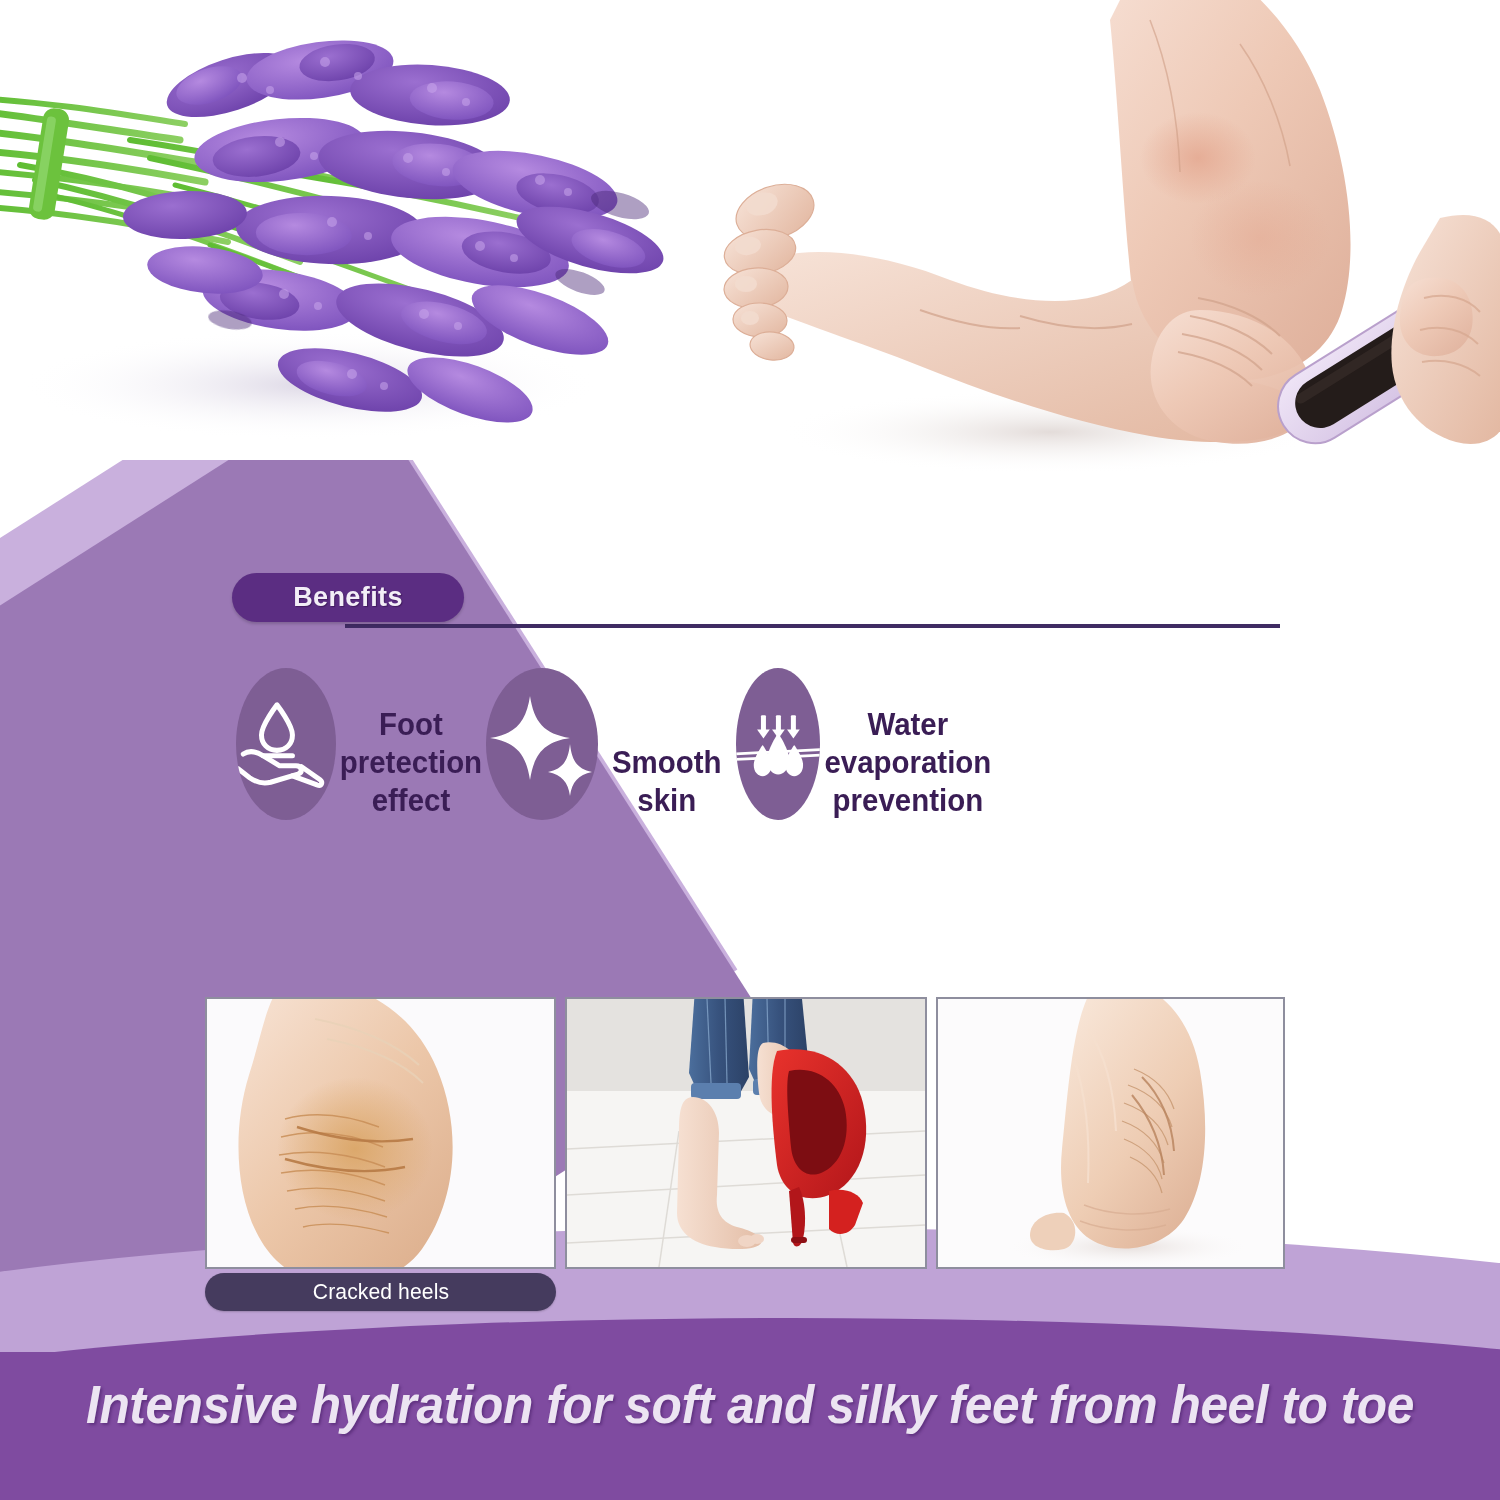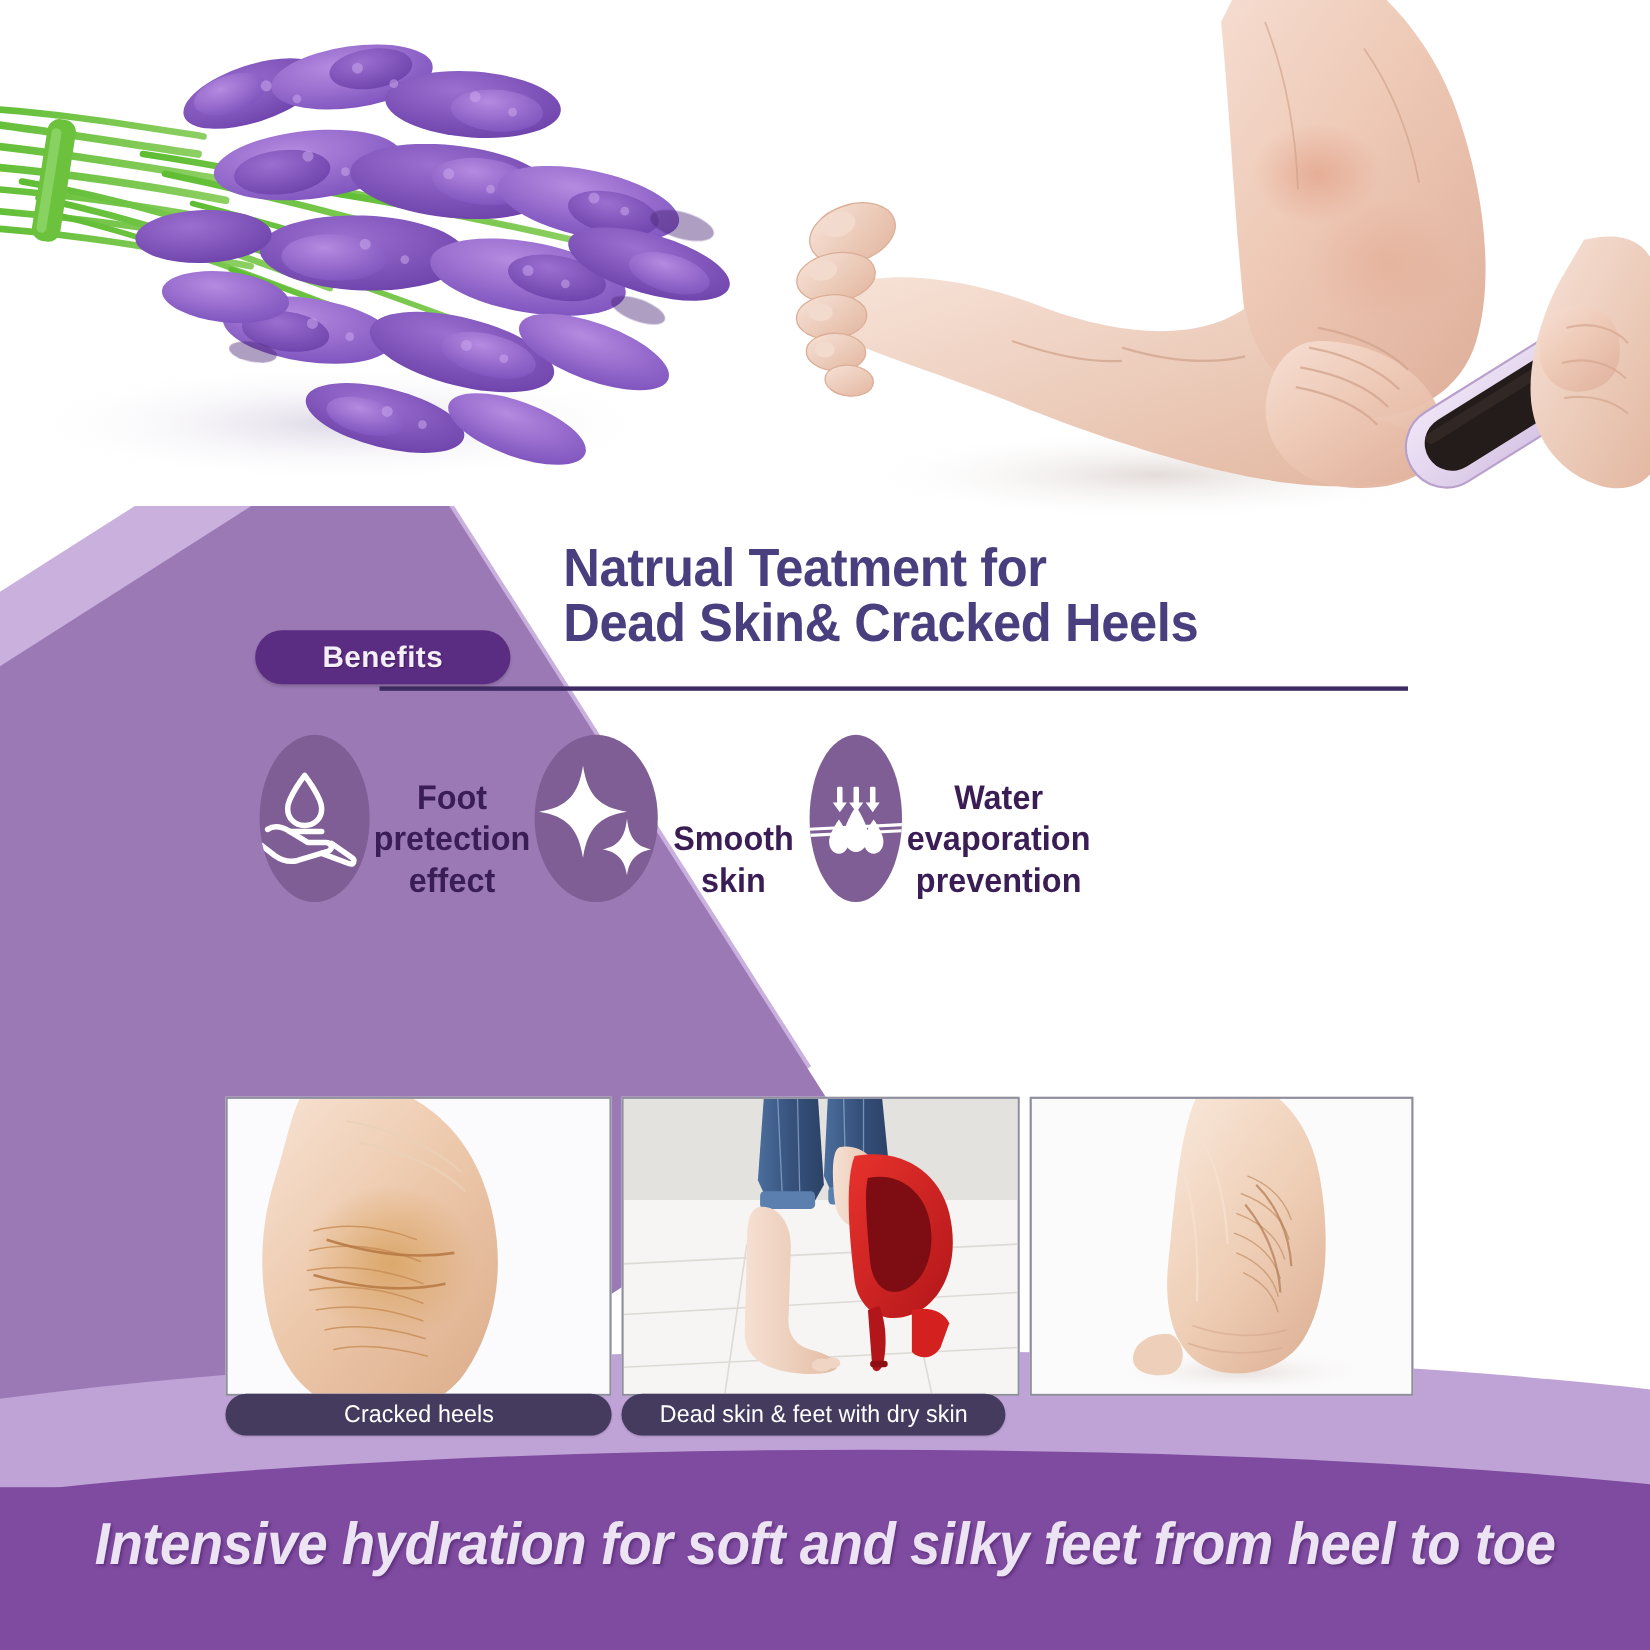--- a/index.html
+++ b/index.html
@@ -161,21 +161,21 @@
     overflow:hidden;
   }
   .pc1 { width:351px; }
   .pc2 { width:362px; }
   .pc3 { width:349px; }
 
   
   .caption-row {
     position:absolute; left:205px; top:1273px; z-index:7;
     width:1080px; height:32px;
-    display:flex; gap:9px;align-items:flex-end;
+    display:flex; gap:9px;
   }
   .caption-pill {
     height:38px;
     background:#453b5e;
     border-radius:19px;
     display:flex; align-items:center; justify-content:center;
     box-shadow:0 1px 2px rgba(0,0,0,0.2);
   }
   .cp1 { width:351px; }
   .cp2 { width:362px; }
@@ -452,24 +452,20 @@
           <g stroke="#d6a78f" stroke-width="2" fill="none" opacity="0.7">
             <path d="M704,318 C726,312 748,318 760,332"></path>
             <path d="M700,350 C722,344 744,350 758,364"></path>
             <path d="M702,382 C724,378 746,384 760,396"></path>
           </g>
         </g>
       </svg>
     </div>
   </div>
 
-  <div class="headline-wrap">
-    <div class="headline">Natrual Teatment for</div>
-    <div class="headline">Dead Skin&amp; Cracked Heels</div>
-  </div>
 
   <div class="benefits-rule"></div>
 
   <div class="benefits-pill">
     <span>Benefits</span>
   </div>
 
   <div class="benefits-grid">
 
     <div class="benefit-col c1">
@@ -684,20 +680,17 @@
           <path d="M142,222 C168,232 200,234 228,226"></path>
         </g>
       </svg>
     </div>
   </div>
 
   <div class="caption-row">
     <div class="caption-pill cp1">
       <span>Cracked heels</span>
     </div>
-    <div class="caption-pill cp3">
-      <span>Dead skin &amp; feet with dry skin</span>
-    </div>
   </div>
 
   <div class="tagline">Intensive hydration for soft and silky feet from heel to toe</div>
 
 </div>
 
 </body></html>

